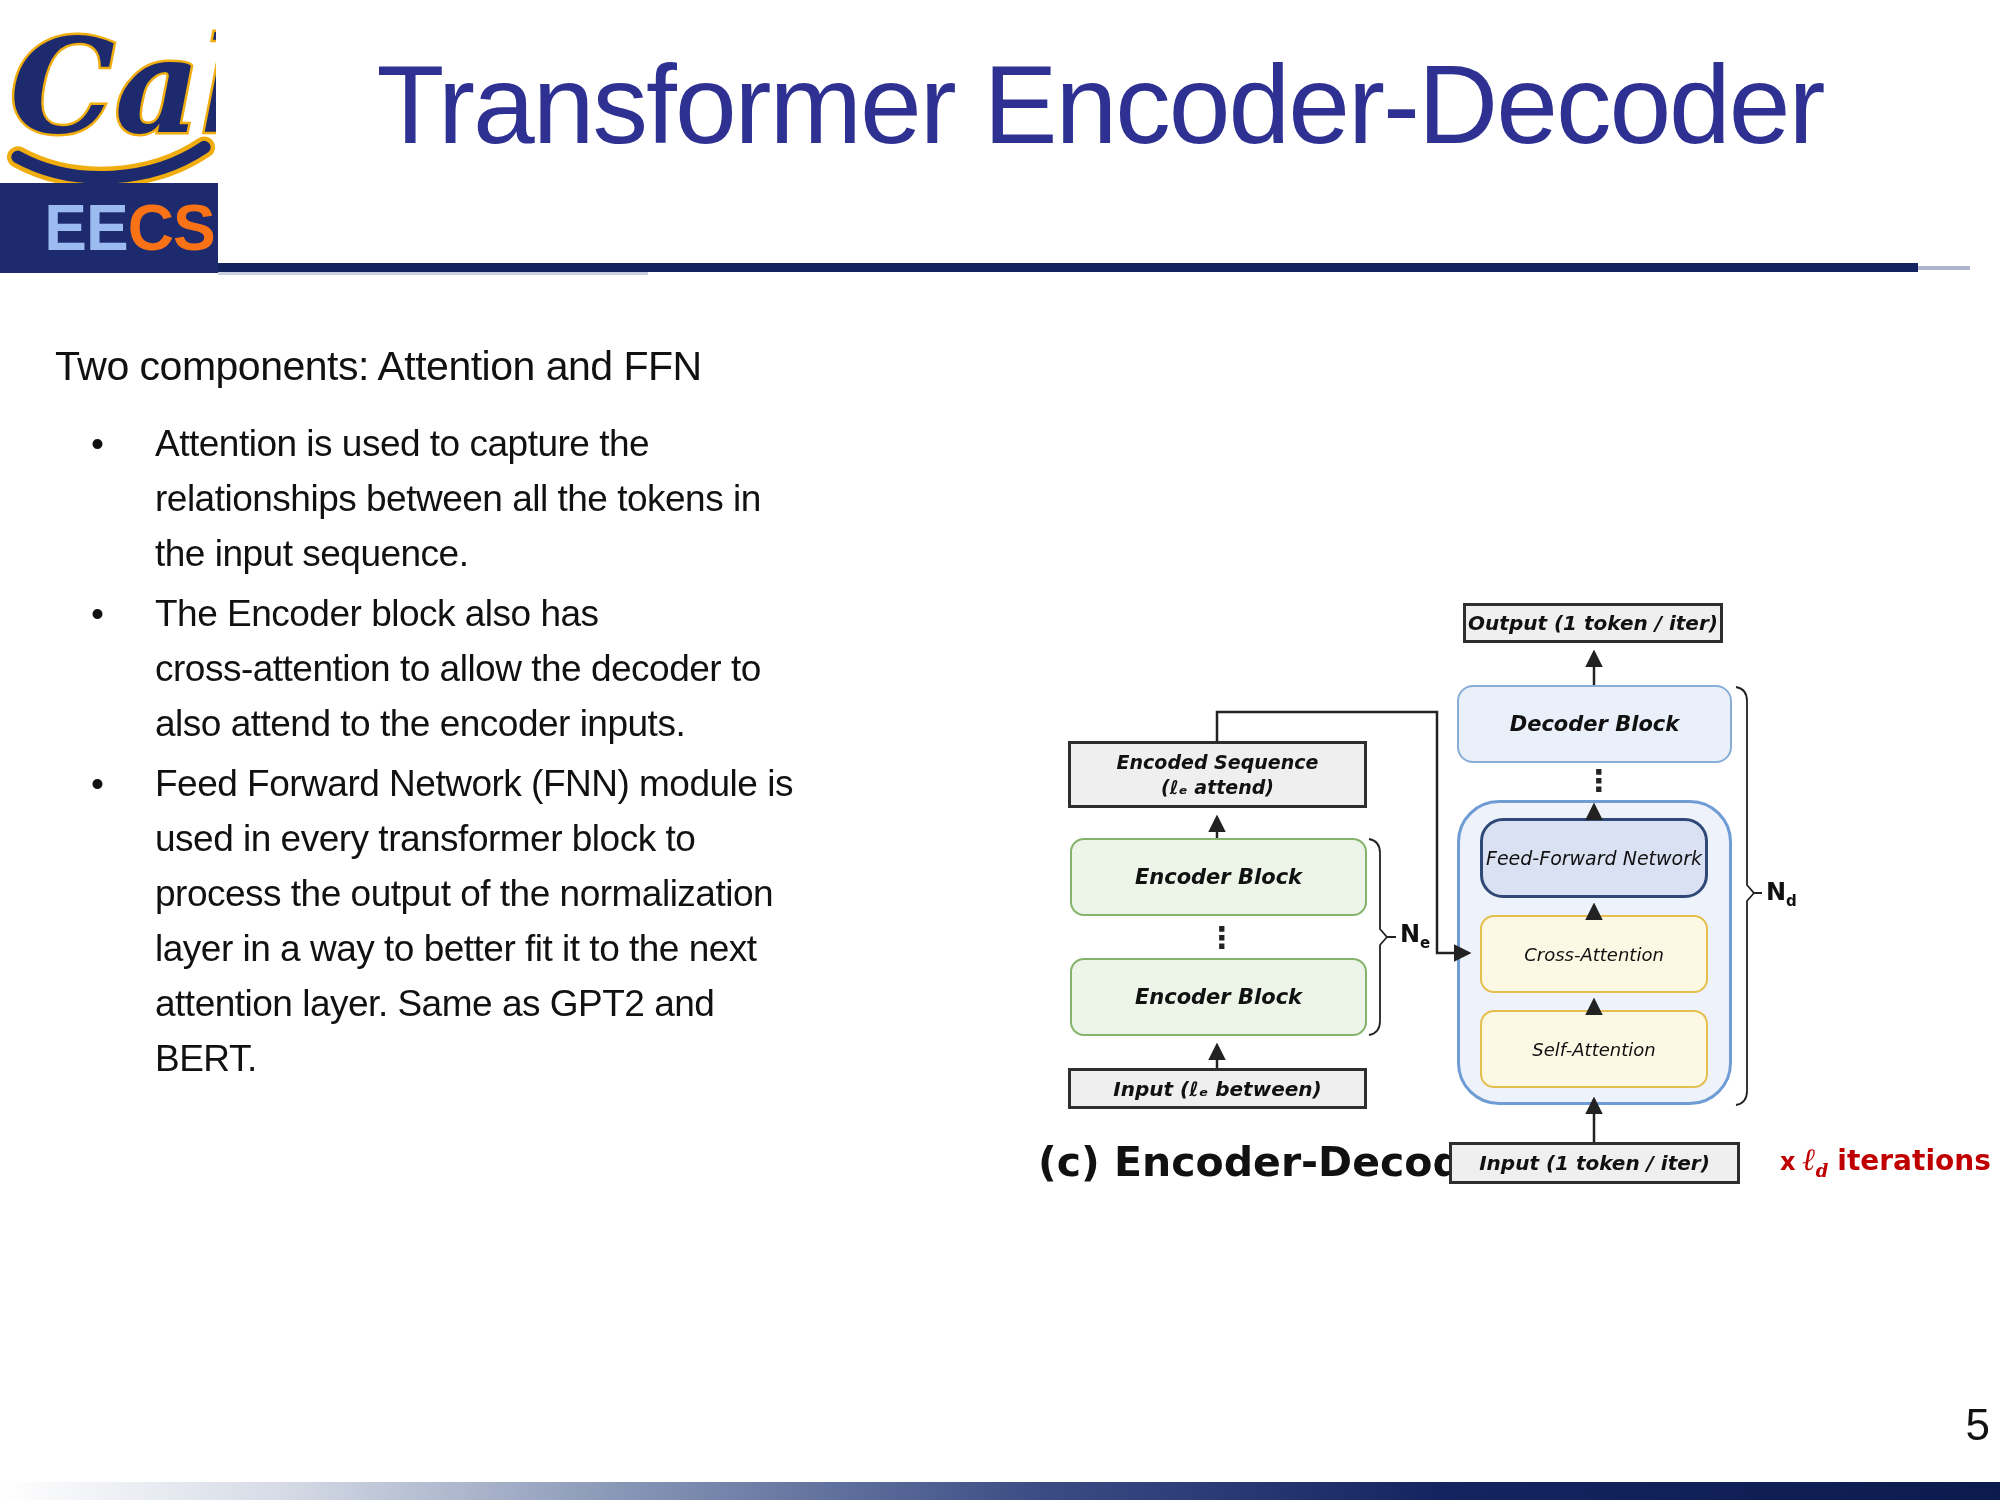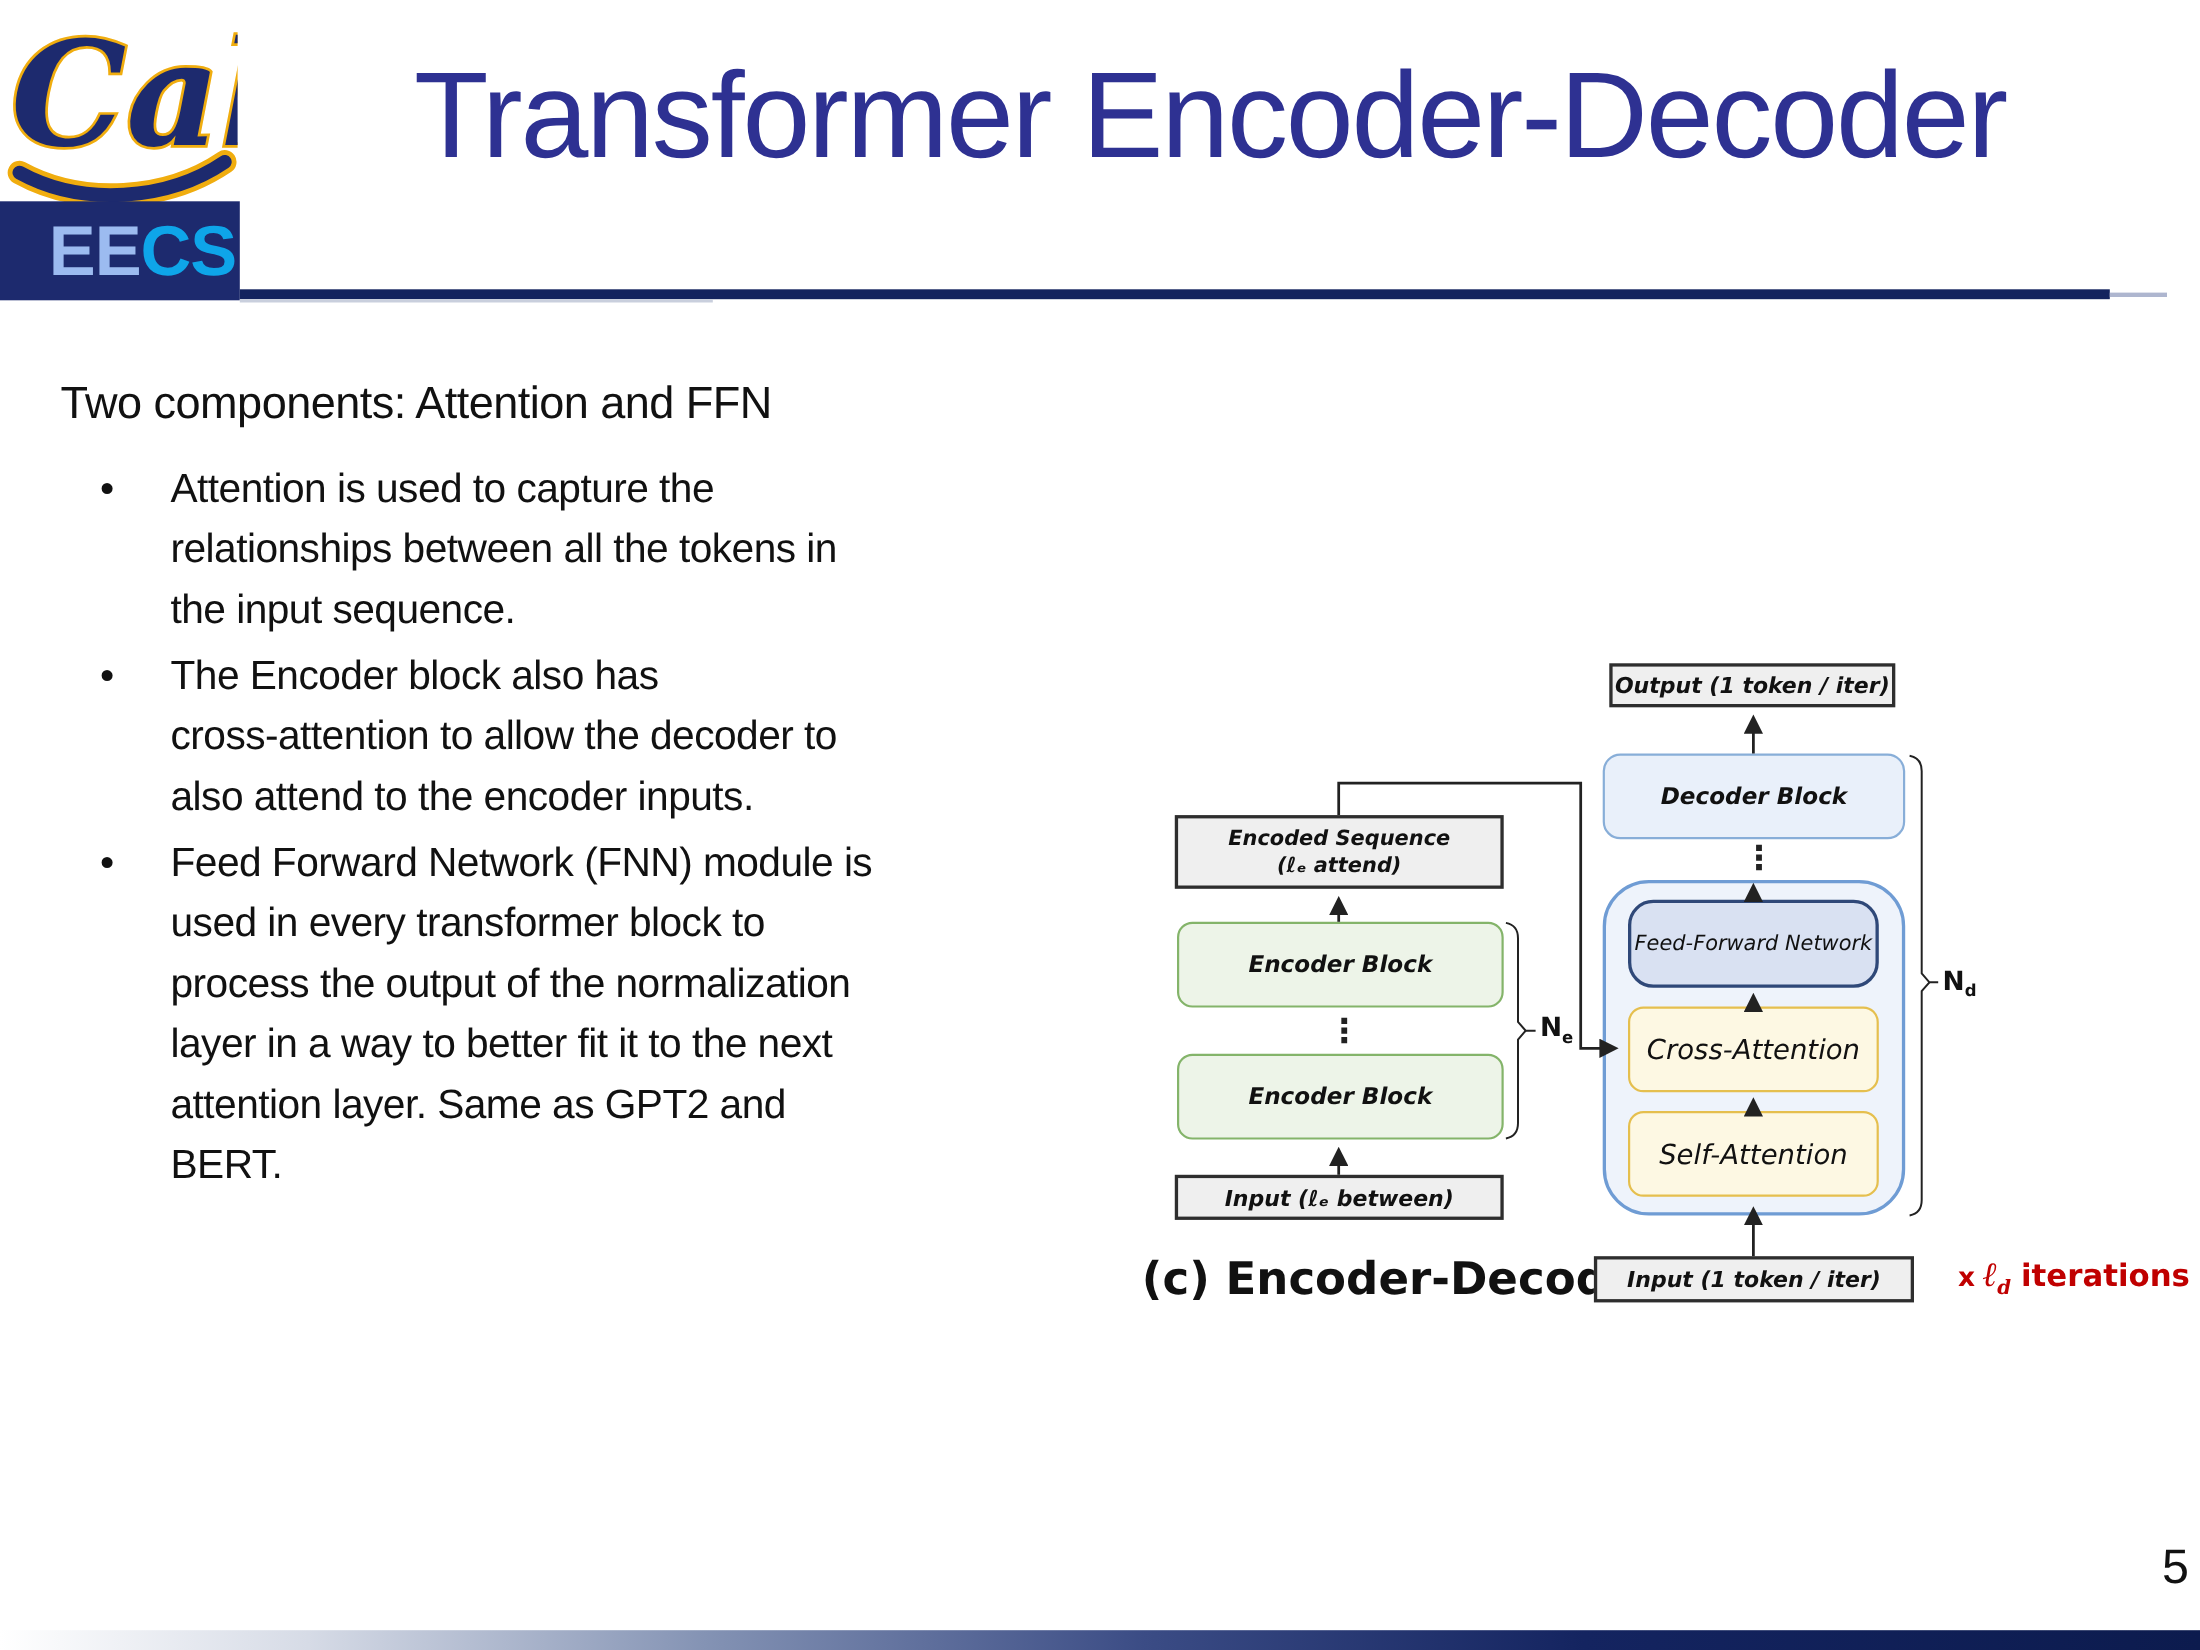--- a/index.html
+++ b/index.html
@@ -5,21 +5,21 @@
   html,body{margin:0;padding:0;background:#888;}
   .slide{position:relative;width:2000px;height:1500px;background:#ffffff;overflow:hidden;
          font-family:"Liberation Sans",sans-serif;}
 
   
   .cal-logo{position:absolute;left:6px;top:2px;width:210px;height:182px;}
   .eecs{position:absolute;left:0;top:183px;width:218px;height:90px;background:#1d2a6e;
         display:flex;align-items:center;justify-content:center;
         font-weight:bold;font-size:64px;letter-spacing:-1px;font-family:"Liberation Sans",sans-serif;}
   .eecs .ee{color:#9cbbf0;margin-left:41px;}
-  .eecs .cs{color:#0ea5e9;}
+  .eecs .cs{color:#f97316;}
   .title{position:absolute;left:225px;top:30px;width:1750px;height:150px;margin:0;
          font-size:111px;font-weight:400;letter-spacing:-2px;color:#2e3192;
          text-align:center;line-height:150px;white-space:nowrap;}
   .rule{position:absolute;left:218px;top:263px;width:1700px;height:9px;background:#13235e;}
   .rule-shadow{position:absolute;left:218px;top:272px;width:430px;height:3px;background:#c9cfdd;}
   .rule-tail{position:absolute;left:1918px;top:266px;width:52px;height:4px;background:#aeb6cf;}
 
   
   .textcol{position:absolute;left:55px;top:340px;width:880px;color:#111;}
   .intro{font-size:41px;line-height:52px;letter-spacing:-0.5px;margin-bottom:24px;}
@@ -34,21 +34,21 @@
   .dbox{position:absolute;display:flex;align-items:center;justify-content:center;
         text-align:center;box-sizing:border-box;z-index:1;font-style:italic;}
   .gbox{background:#efefef;border:3px solid #2e2e2e;font-weight:bold;font-size:20px;}
   .gbox.two{white-space:pre-line;font-size:19px;line-height:1.3;}
   .greenbox{background:#edf4e8;border:2px solid #84b46a;border-radius:14px;
             font-weight:bold;font-size:21px;}
   .decblock{background:#e9f0fa;border:2px solid #88aed8;border-radius:16px;
             font-weight:bold;font-size:21px;}
   .container{background:#eef3fb;border:3px solid #6f9cd4;border-radius:42px;}
   .ffn{background:#d9e1f2;border:3px solid #2f4878;border-radius:23px;font-size:19px;}
-  .ybox{background:#fdf8e3;border:2px solid #e5bf4e;border-radius:14px;font-size:25px;}
+  .ybox{background:#fdf8e3;border:2px solid #e5bf4e;border-radius:14px;font-size:18px;}
   .vdots{position:absolute;width:20px;text-align:center;font-weight:bold;font-size:30px;
          color:#222;z-index:6;}
   .nlab{position:absolute;font-weight:bold;font-size:24px;color:#111;z-index:6;}
   .nlab sub{font-size:15px;}
   .caption{position:absolute;left:1038px;top:1138px;font-weight:bold;font-size:41px;color:#111;}
   .iters{position:absolute;left:1780px;top:1141px;color:#c00000;display:flex;
          align-items:baseline;z-index:6;}
   .it-x{font-weight:bold;font-size:24px;margin-right:7px;}
   .it-l{font-family:"DejaVu Serif",serif;font-style:italic;font-weight:bold;font-size:31px;}
   .it-l sub{font-size:18px;}

